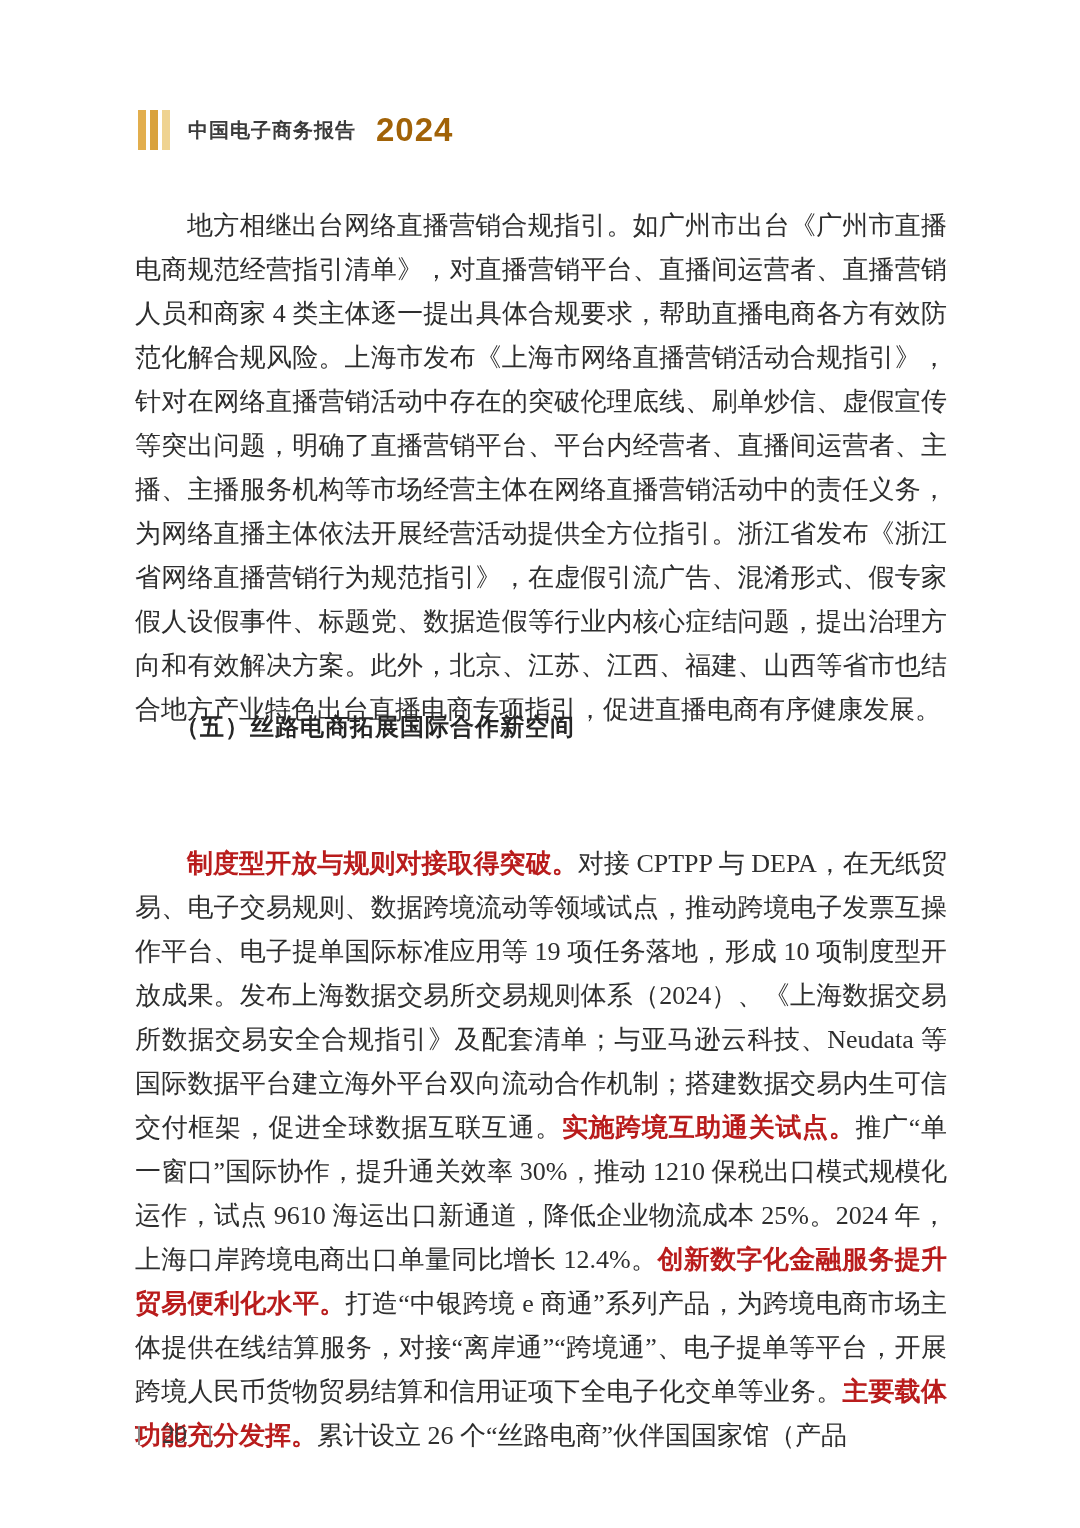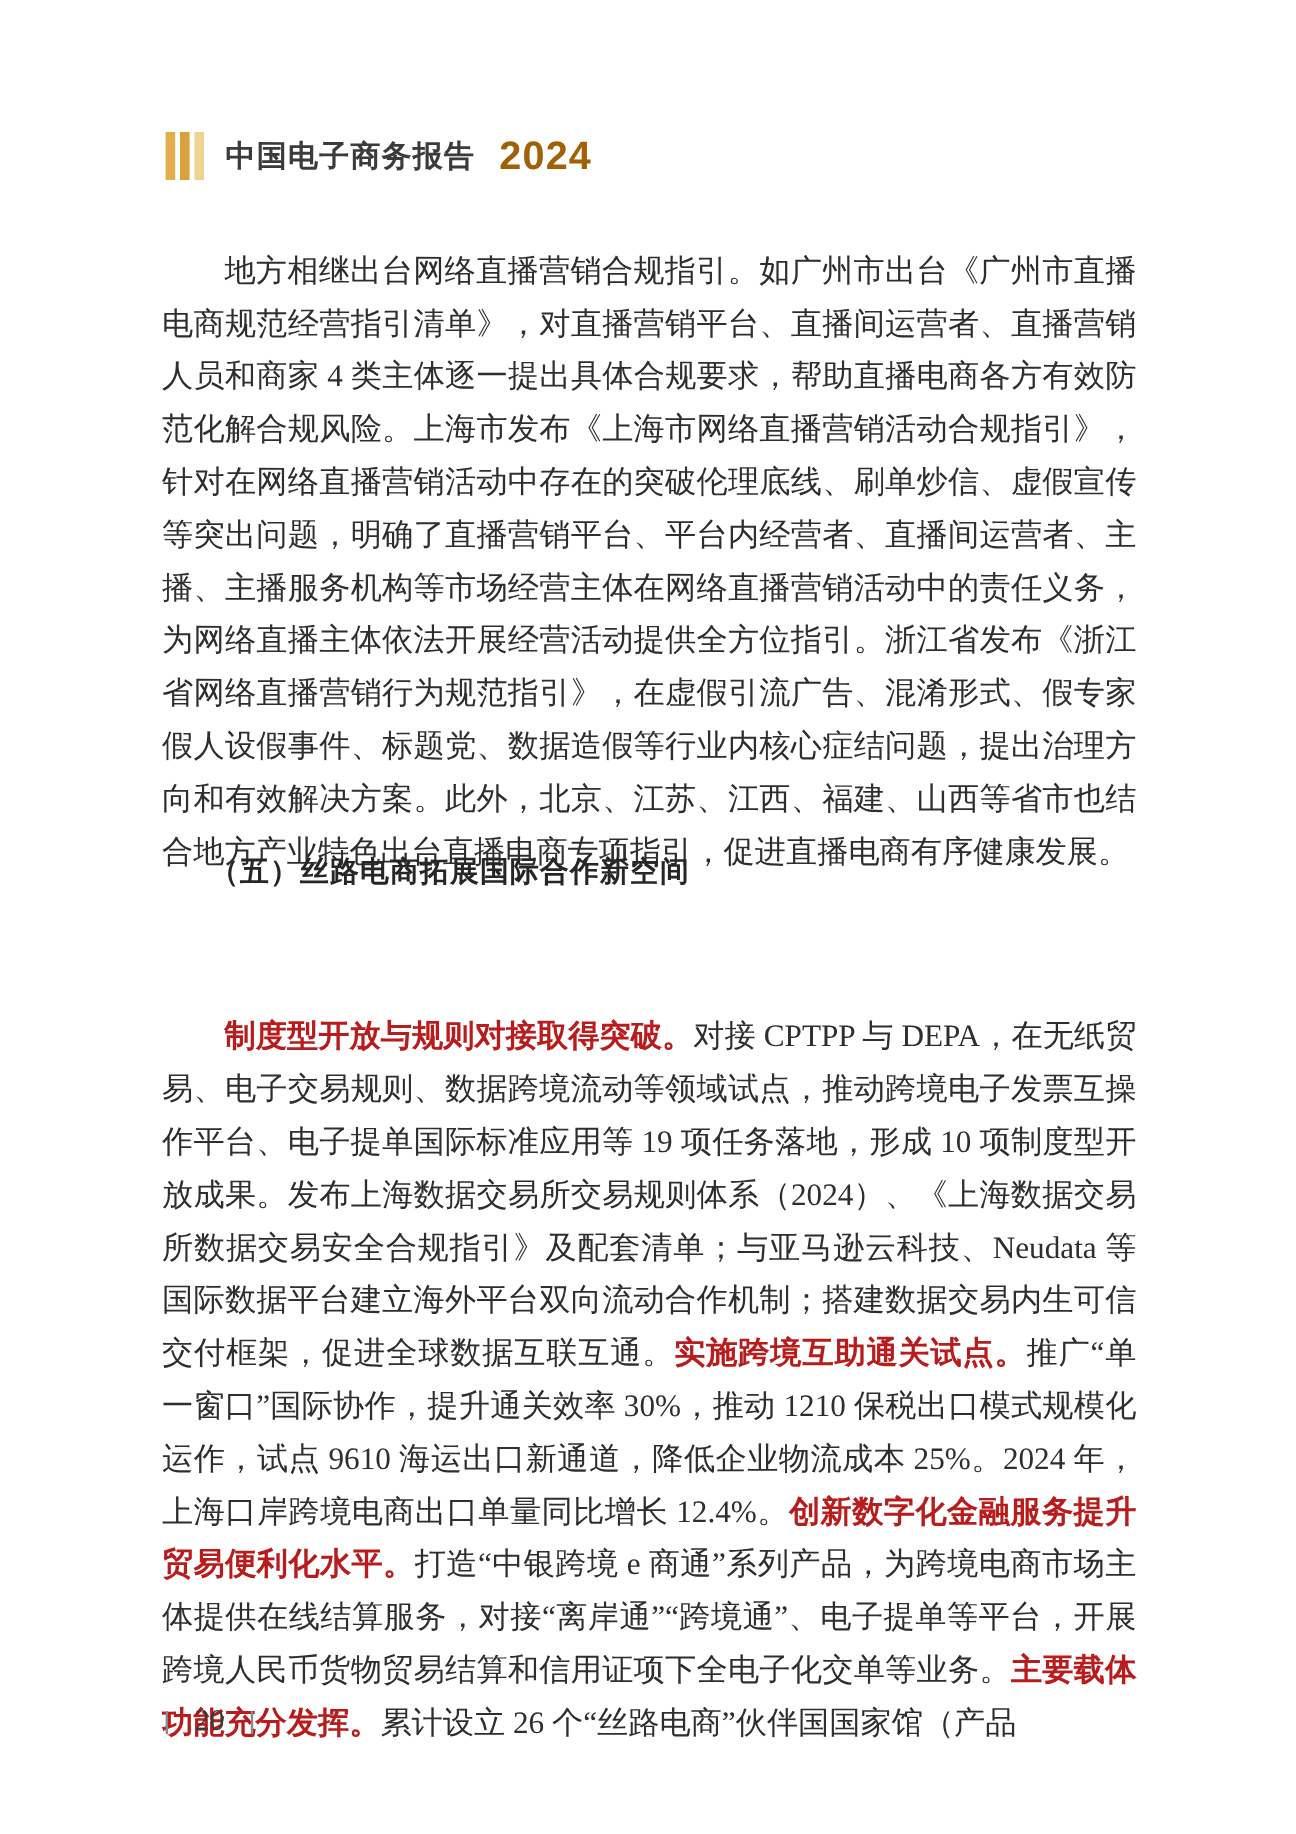--- a/index.html
+++ b/index.html
@@ -32,21 +32,21 @@
     margin-right: 14px;
   }
   .logo-bars .bar {
     width: 8px;
     height: 40px;
     margin-right: 4px;
   }
   .header-title {
     font-family: "Liberation Sans", "DejaVu Sans", sans-serif;
     font-weight: 700;
-    font-size: 25px;
+    font-size: 20px;
     line-height: 40px;
     color: #3b3b3b;
     letter-spacing: 1px;
   }
   .header-year {
     font-family: "Liberation Sans", "DejaVu Sans", sans-serif;
     font-weight: 700;
     font-size: 33px;
     line-height: 40px;
     color: #a16207;

